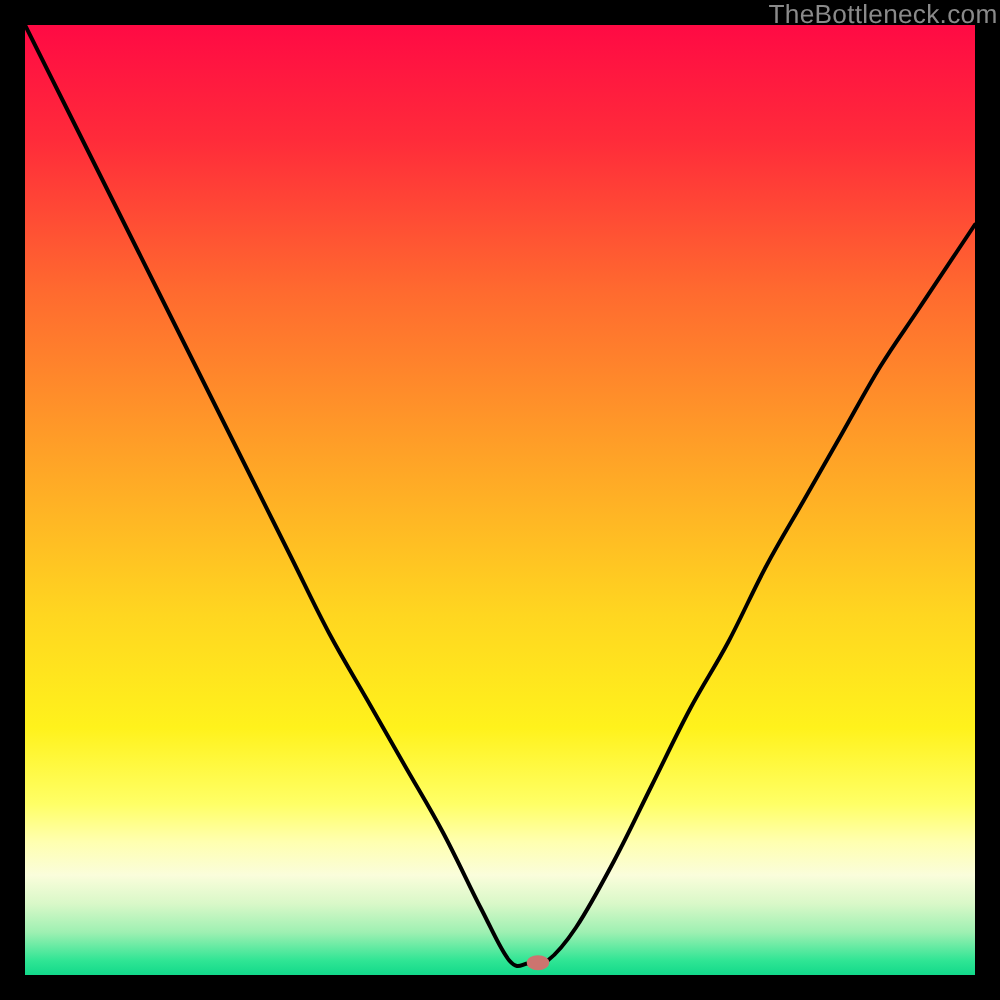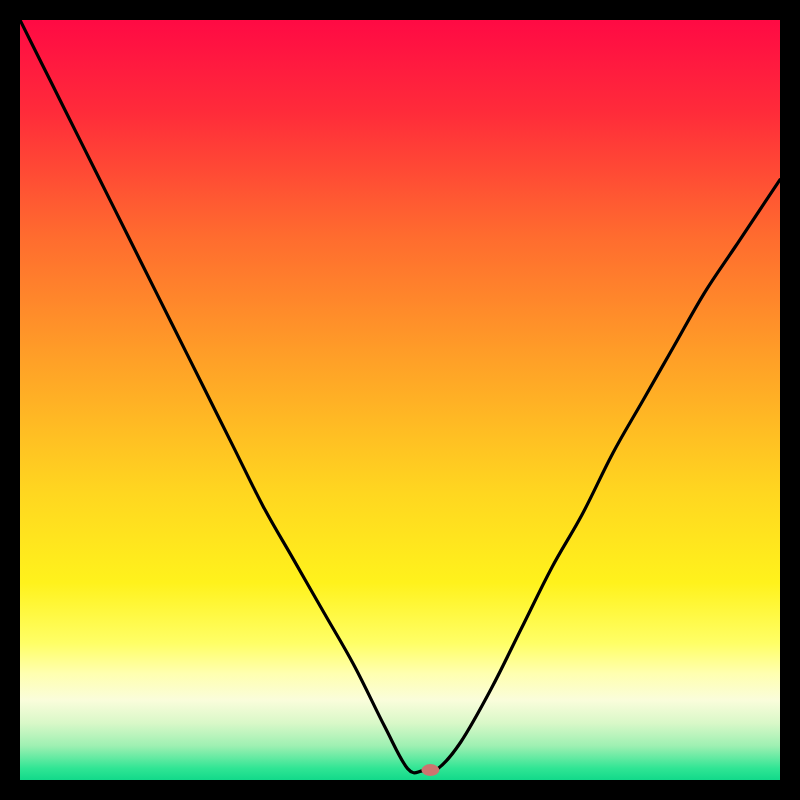--- a/index.html
+++ b/index.html
@@ -37,20 +37,21 @@
     z-index: 10;
   }
   svg {
     display: block;
   }
 </style>
 </head>
 <body>
 
 <div class="frame">
+  <div class="watermark">TheBottleneck.com</div>
 
   <div class="plot">
     <svg id="chart-svg" width="760" height="760" viewBox="0 0 760 760">
       <defs>
         <linearGradient id="bg-grad" x1="0" y1="0" x2="0" y2="1">
             <stop offset="0.00%" stop-color="#ff0a44"></stop>
             <stop offset="12.00%" stop-color="#ff2b3a"></stop>
             <stop offset="28.00%" stop-color="#ff6a2f"></stop>
             <stop offset="45.00%" stop-color="#ffa127"></stop>
             <stop offset="62.00%" stop-color="#ffd620"></stop>

